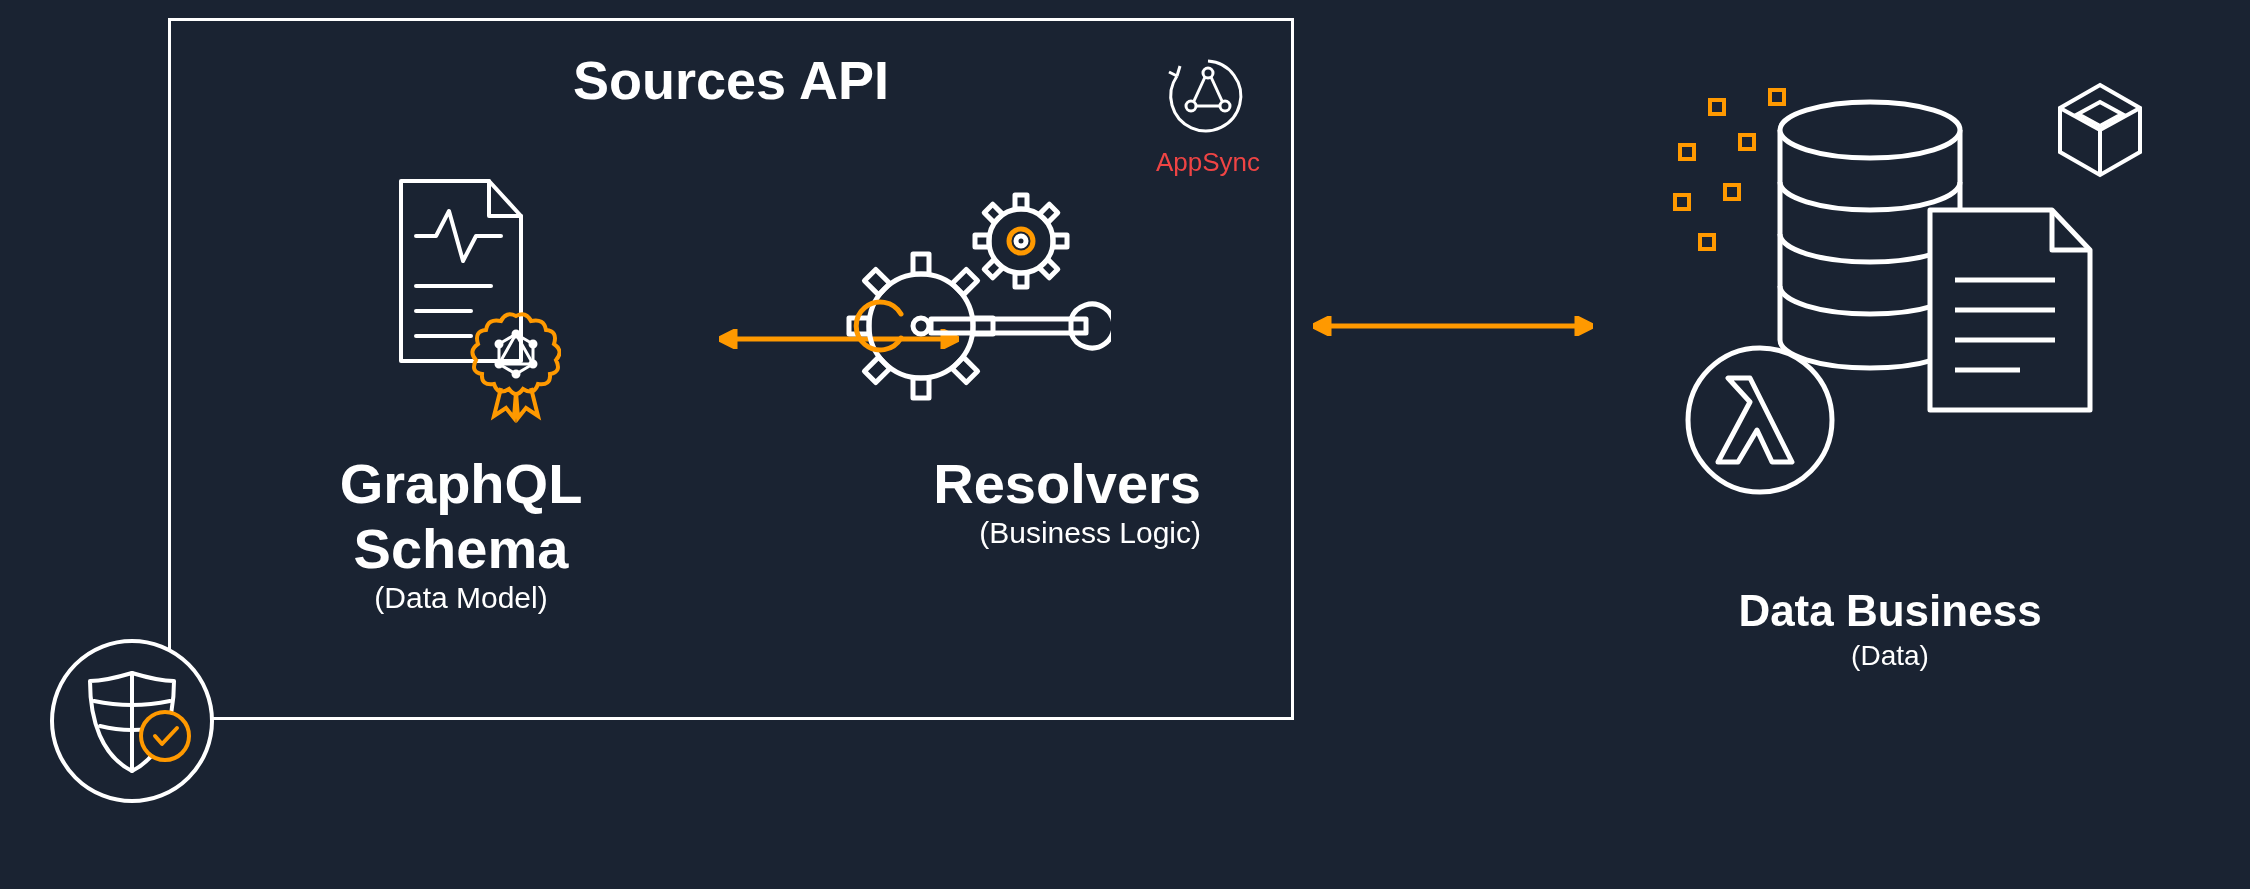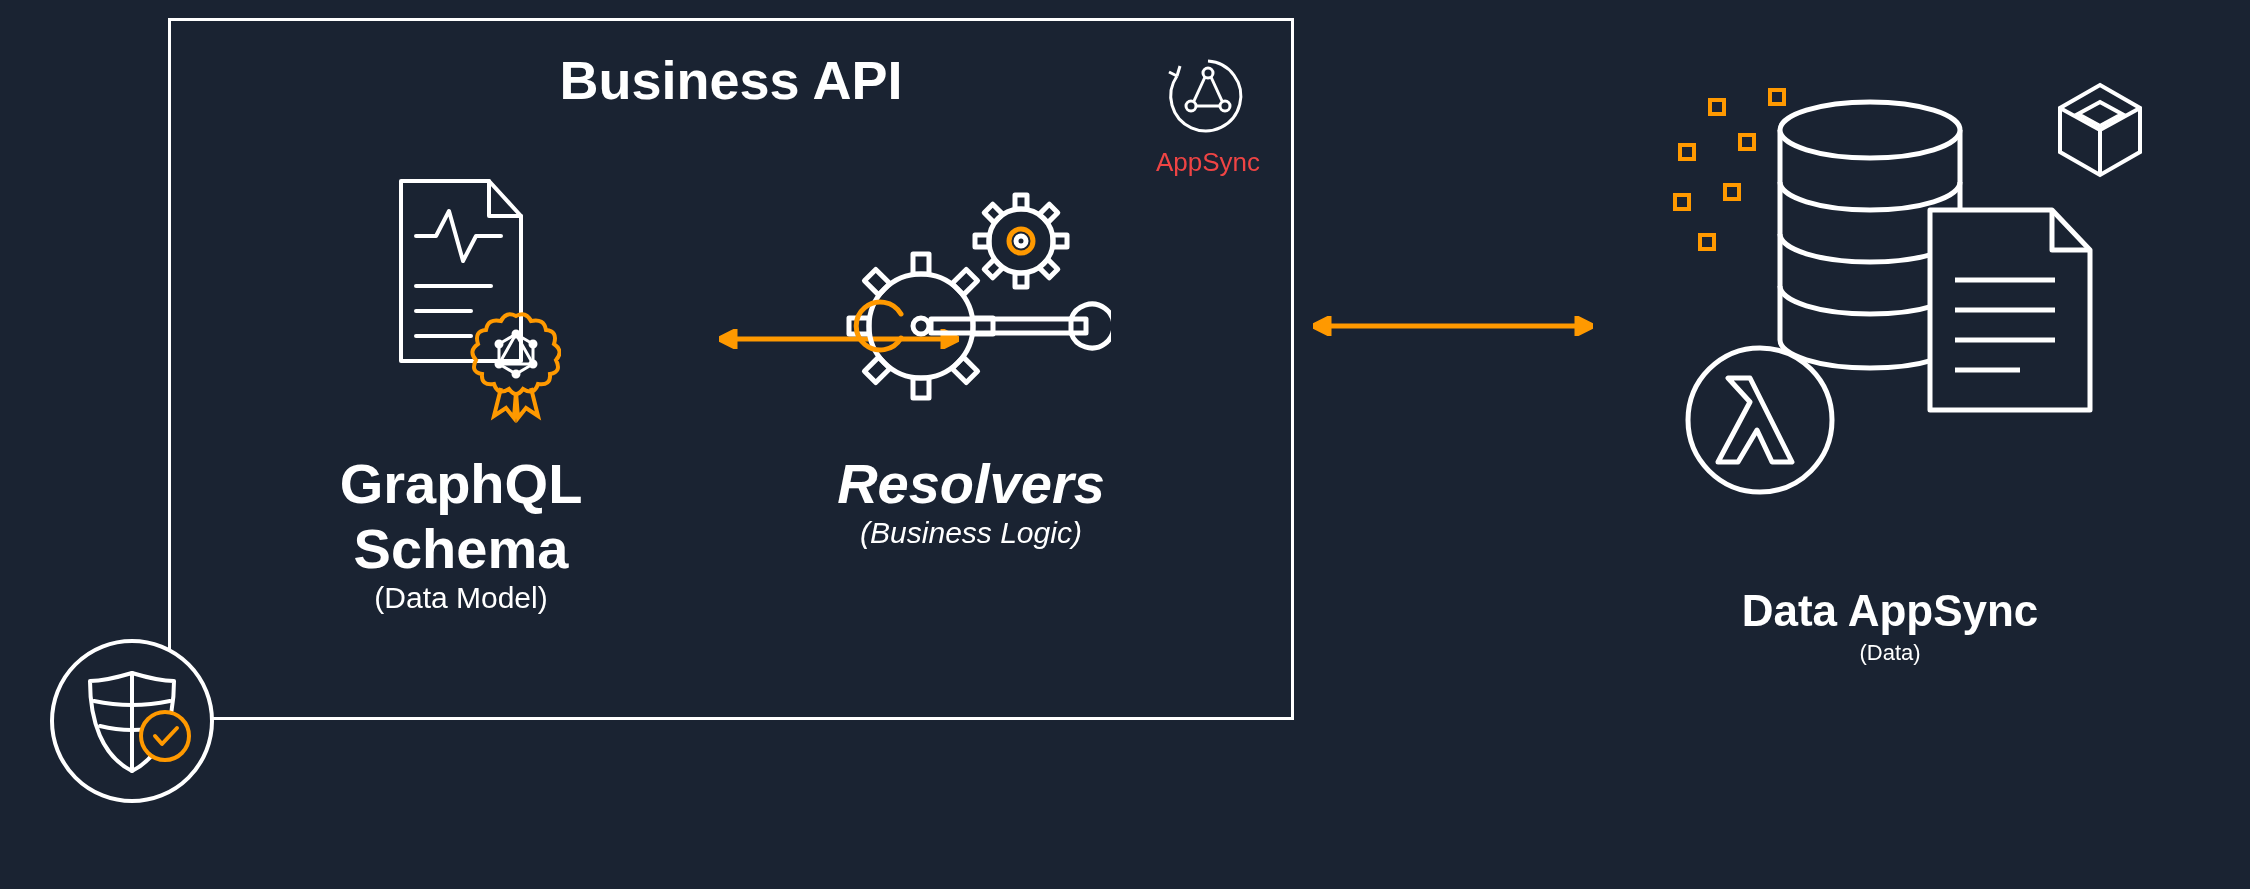--- a/index.html
+++ b/index.html
@@ -44,22 +44,21 @@
     left: 60px;
     top: 150px;
     width: 460px;
     text-align: center;
   }
   .resolvers-block {
     position: absolute;
     left: 570px;
     top: 150px;
     width: 460px;
-    text-align: center;
-    font-style: italic;
+    text-align: right;
   }
   .block-title {
     color: #ffffff;
     font-size: 56px;
     font-weight: 700;
     margin-top: 20px;
   }
   .block-subtitle {
     color: #ffffff;
     font-size: 30px;
@@ -91,31 +90,31 @@
     text-align: center;
   }
   .ds-title {
     color: #ffffff;
     font-size: 44px;
     font-weight: 700;
     margin-top: 16px;
   }
   .ds-subtitle {
     color: #ffffff;
-    font-size: 22px;
+    font-size: 28px;
     margin-top: 4px;
   }
   svg { display: block; }
 </style>
 </head>
 <body>
 
 <div class="main-box">
 
-  <div class="main-title">Business API</div>
+  <div class="main-title">Sources API</div>
 
   <div class="appsync-block">
     <svg width="110" height="90" viewBox="0 0 110 90">
       <g stroke="#ffffff" stroke-width="3" fill="none">
         <path d="M 55 10 A 35 35 0 1 1 24 25"></path>
         <path d="M 24 25 l -8 -4 M 24 25 l 3 -10"></path>
         <circle cx="55" cy="22" r="5"></circle>
         <circle cx="38" cy="55" r="5"></circle>
         <circle cx="72" cy="55" r="5"></circle>
         <line x1="52" y1="26" x2="41" y2="50"></line>
@@ -294,15 +293,15 @@
       <line x1="25" y1="100" x2="125" y2="100"></line>
       <line x1="25" y1="130" x2="125" y2="130"></line>
       <line x1="25" y1="160" x2="90" y2="160"></line>
     </g>
 
     <g stroke="#ffffff" stroke-width="5" fill="#1a2332" transform="translate(190,350)">
       <circle r="72"></circle>
       <path d="M -32 -42 L -10 -42 L 32 42 L 12 42 L -3 10 L -22 42 L -42 42 L -10 -18 Z" fill="none" stroke-linejoin="round"></path>
     </g>
   </svg>
-  <div class="ds-title">Data AppSync</div>
+  <div class="ds-title">Data Business</div>
   <div class="ds-subtitle">(Data)</div>
 </div>
 
 </body></html>

